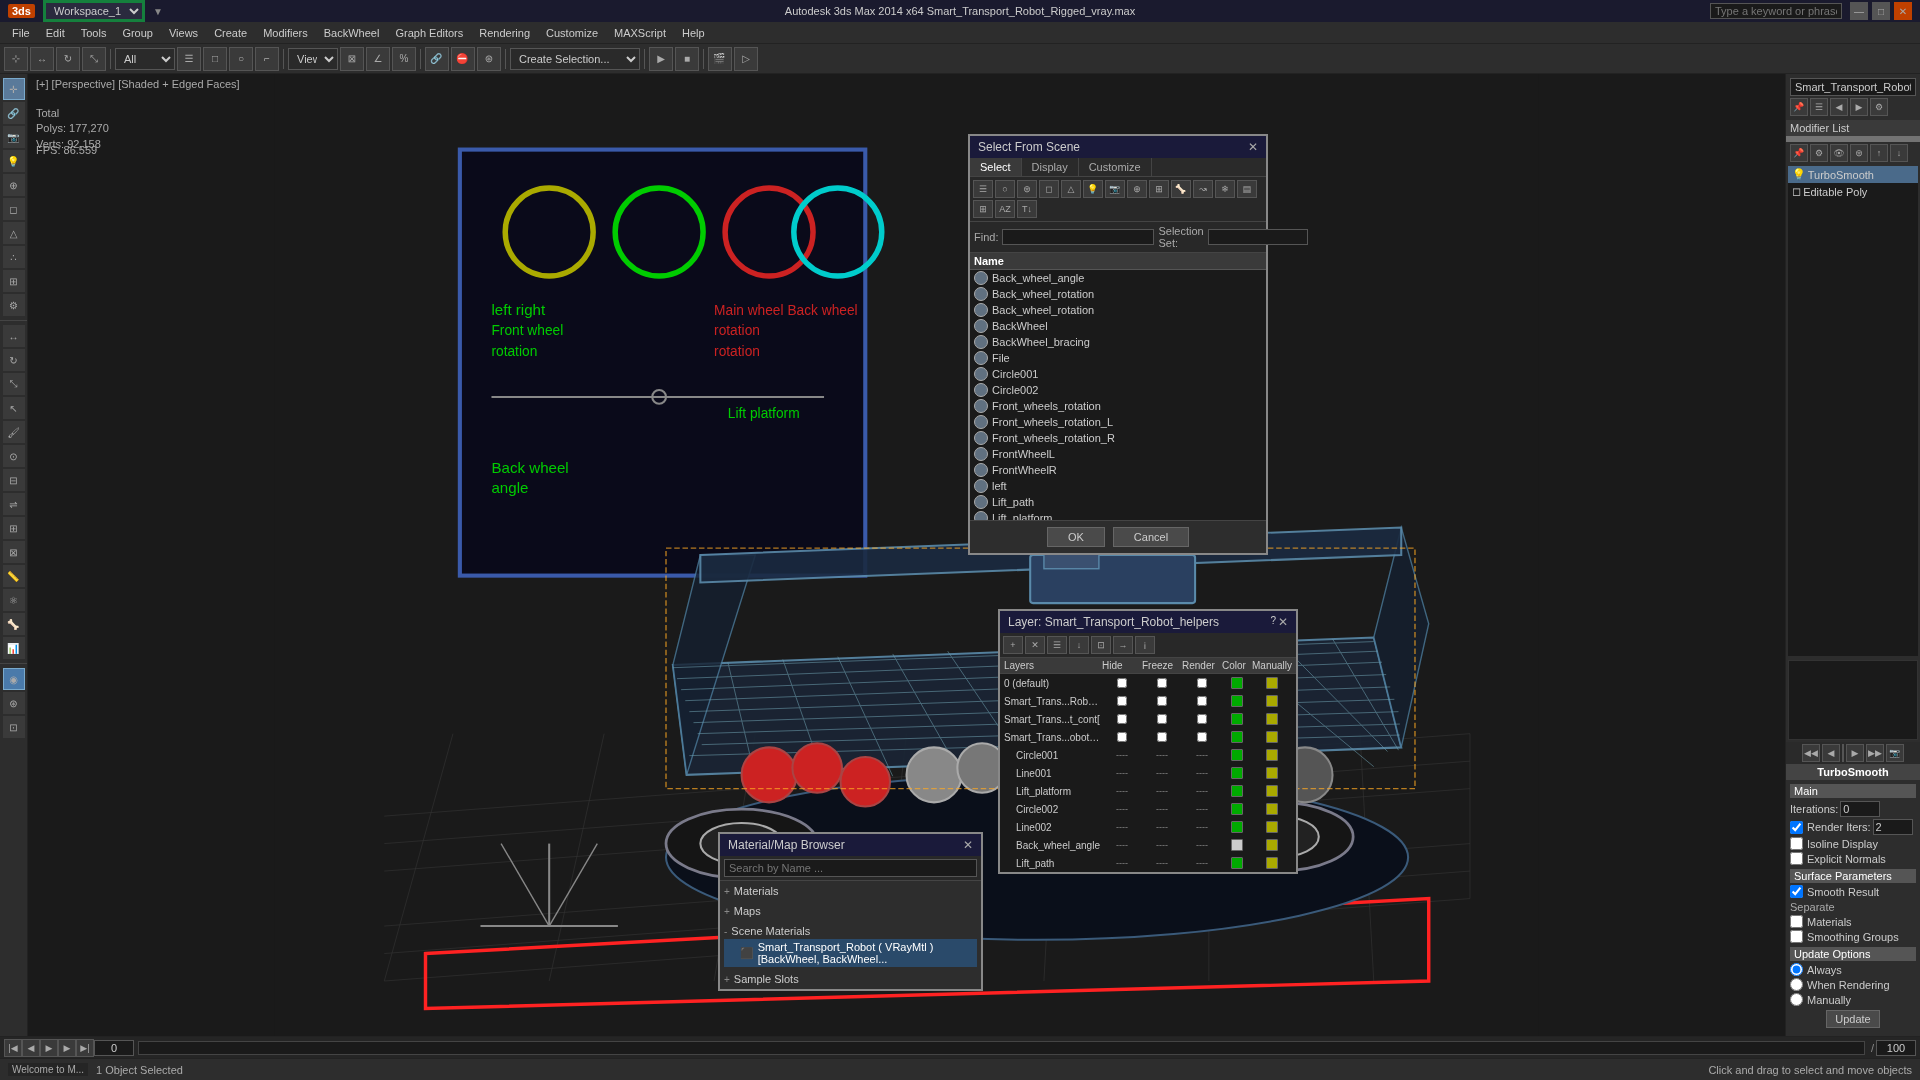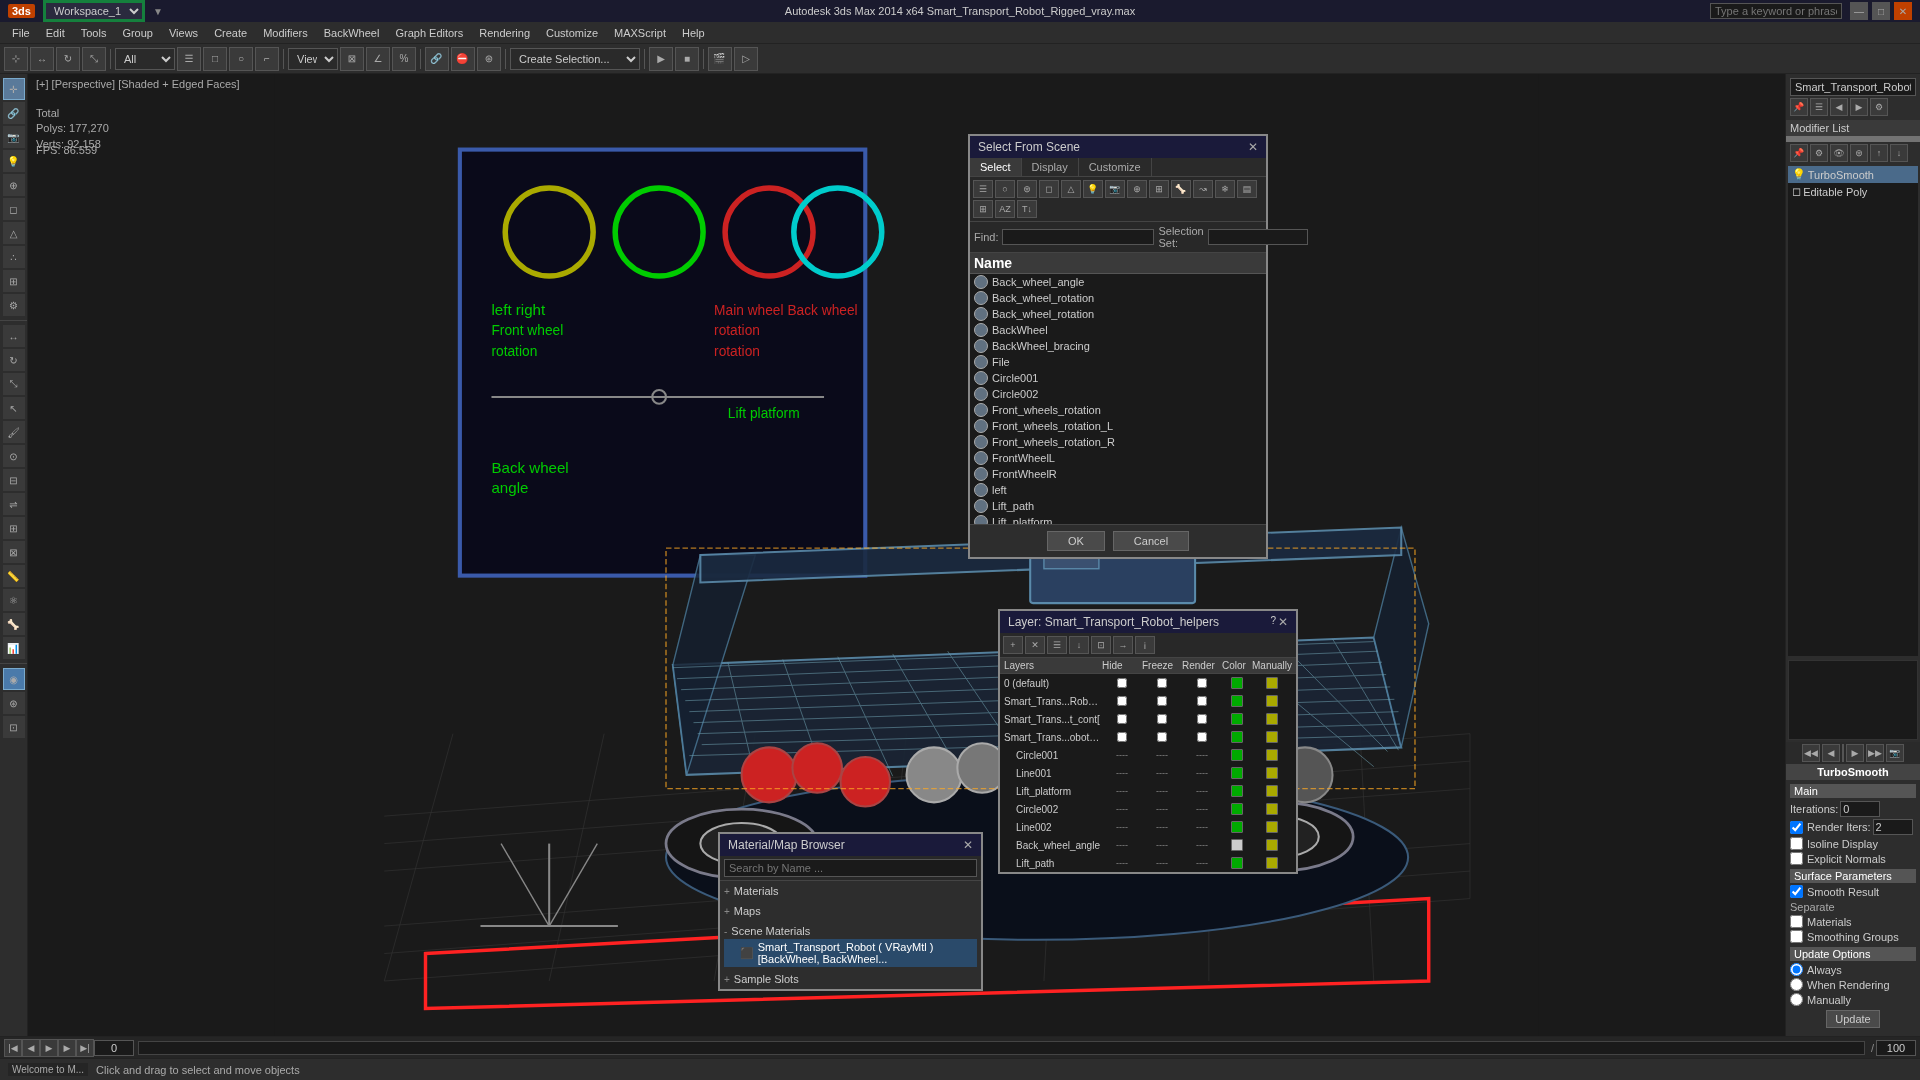--- a/index.html
+++ b/index.html
@@ -69,21 +69,21 @@
     .dialog-toolbar { display: flex; gap: 2px; padding: 3px; background: #282828; border-bottom: 1px solid #444; flex-wrap: wrap; }
     .dialog-tool-btn { width: 20px; height: 18px; background: #3a3a3a; border: 1px solid #555; display: flex; align-items: center; justify-content: center; font-size: 9px; color: #aaa; cursor: pointer; }
     .find-row { display: flex; align-items: center; gap: 4px; padding: 3px 4px; background: #282828; border-bottom: 1px solid #444; }
     .find-label { color: #aaa; font-size: 11px; }
     .find-input { background: #1a1a1a; border: 1px solid #555; color: #ccc; flex: 1; padding: 1px 4px; font-size: 11px; }
     .selection-set { background: #1a1a1a; border: 1px solid #555; color: #ccc; padding: 1px 4px; font-size: 11px; width: 100px; }
     .scene-list { height: 250px; background: #1a1a1a; overflow-y: auto; border: none; }
     .scene-item { display: flex; align-items: center; gap: 4px; padding: 1px 4px; font-size: 11px; color: #ccc; cursor: pointer; }
     .scene-item-icon { width: 14px; height: 14px; border-radius: 50%; background: #888; border: 1px solid #aaa; display: inline-block; flex-shrink: 0; }
     .scene-item-icon.geo { background: #607080; }
-    .col-header { background: #3a3a3a; padding: 2px 4px; font-size: 14px; color: #fff; font-weight: bold; border-bottom: 1px solid #555; }
+    .col-header { background: #3a3a3a; padding: 2px 4px; font-size: 11px; color: #fff; font-weight: bold; border-bottom: 1px solid #555; }
     .dialog-buttons { display: flex; justify-content: center; gap: 8px; padding: 6px; background: #2d2d2d; border-top: 1px solid #444; }
     .dialog-btn { background: #4a4a4a; border: 1px solid #666; color: #ccc; padding: 3px 20px; font-size: 11px; cursor: pointer; }
     
     
     #layers-dialog { position: absolute; top: 535px; left: 970px; width: 300px; background: #2d2d2d; border: 2px solid #888; z-index: 100; }
     .layers-toolbar { display: flex; gap: 2px; padding: 3px; background: #282828; border-bottom: 1px solid #444; }
     .layers-tool-btn { width: 20px; height: 18px; background: #3a3a3a; border: 1px solid #555; display: flex; align-items: center; justify-content: center; font-size: 9px; color: #aaa; cursor: pointer; }
     .layers-list { background: #1a1a1a; max-height: 200px; overflow-y: auto; }
     
     
@@ -806,14 +806,17 @@
   <input type="text" class="time-input" value="0" style="">
   <div class="timeline-track">
     <div class="timeline-progress"></div>
   </div>
   <span style="color:#888;margin:0 2px;">/</span>
   <input type="text" class="time-input" value="100" style="">
 </div>
 
 <div id="statusbar">
   <div style="background:#252525;padding:1px 4px;min-width:80px;font-size:10px;color:#aaa;">Welcome to M...</div>
+  <div style="flex:1;">
+    <span>1 Object Selected</span>
+  </div>
   <div>Click and drag to select and move objects</div>
 </div>
 
 </body></html>

